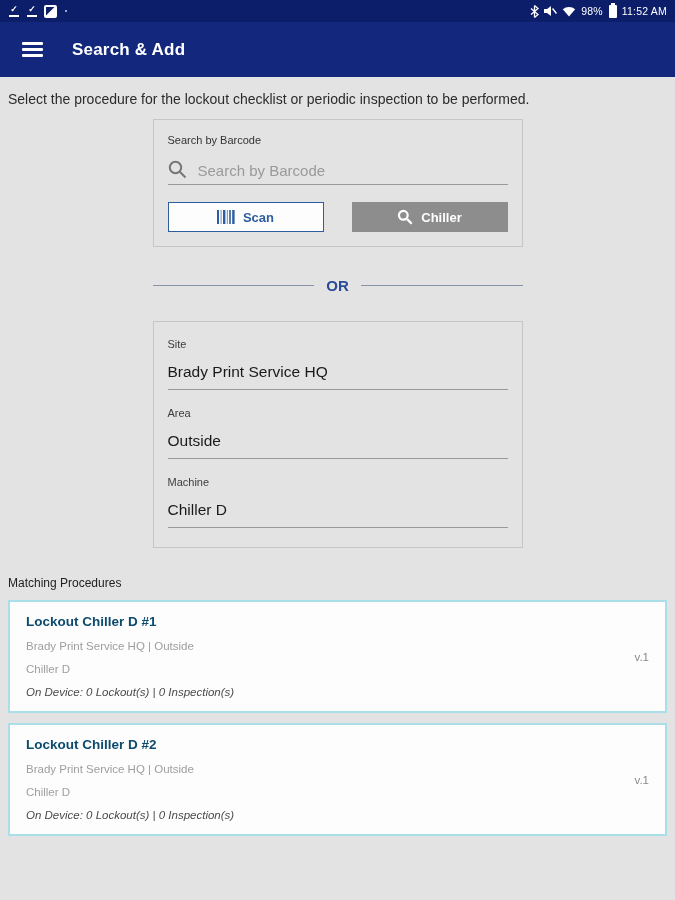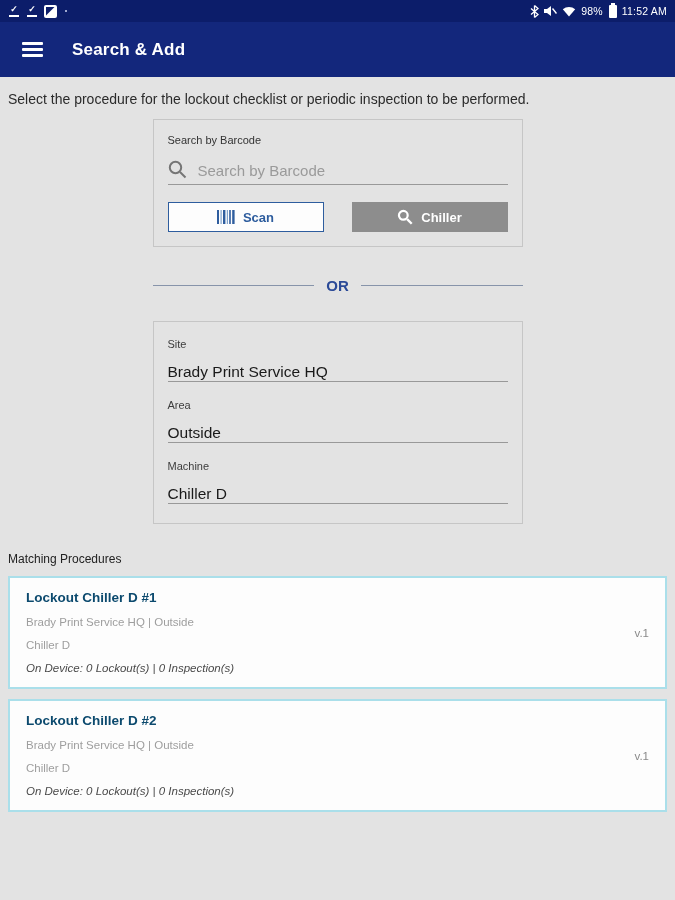--- a/index.html
+++ b/index.html
@@ -62,21 +62,21 @@
   
   .or-row { width:370px; margin:30px auto 0 auto; display:flex; align-items:center; }
   .or-line { flex:1; height:1.5px; background:#8794aa; }
   .or-text { color:#2b4a97; font-weight:bold; font-size:15px; padding:0 12px; }
 
   
   .form-panel { margin-top:27px; padding:16px 14px 2px 14px; }
   .field { margin-bottom:17px; }
   .field-label { font-size:11px; color:#3d3d3d; }
   .field-value { margin-top:13px; font-size:15.5px; color:#1a1a1a;
-    border-bottom:1px solid #999; cursor:pointer; }
+    border-bottom:1px solid #999; padding-bottom:8px; cursor:pointer; }
 
   
   .matching-label { margin:28px 0 0 8px; font-size:12px; color:#222; }
   .proc-card {
     margin:10px 8px 4px 8px; background:#fdfdfd; border:2px solid #aadfea;
     padding:12px 16px; position:relative; cursor:pointer;
   }
   .proc-title { font-size:13.5px; font-weight:bold; color:#0c4a6e; line-height:16px; }
   .proc-sub { font-size:11.5px; color:#9e9e9e; margin-top:9px; line-height:14px; }
   .proc-ondevice { font-size:11.5px; color:#4a4a4a; font-style:italic; margin-top:9px; line-height:14px; }

